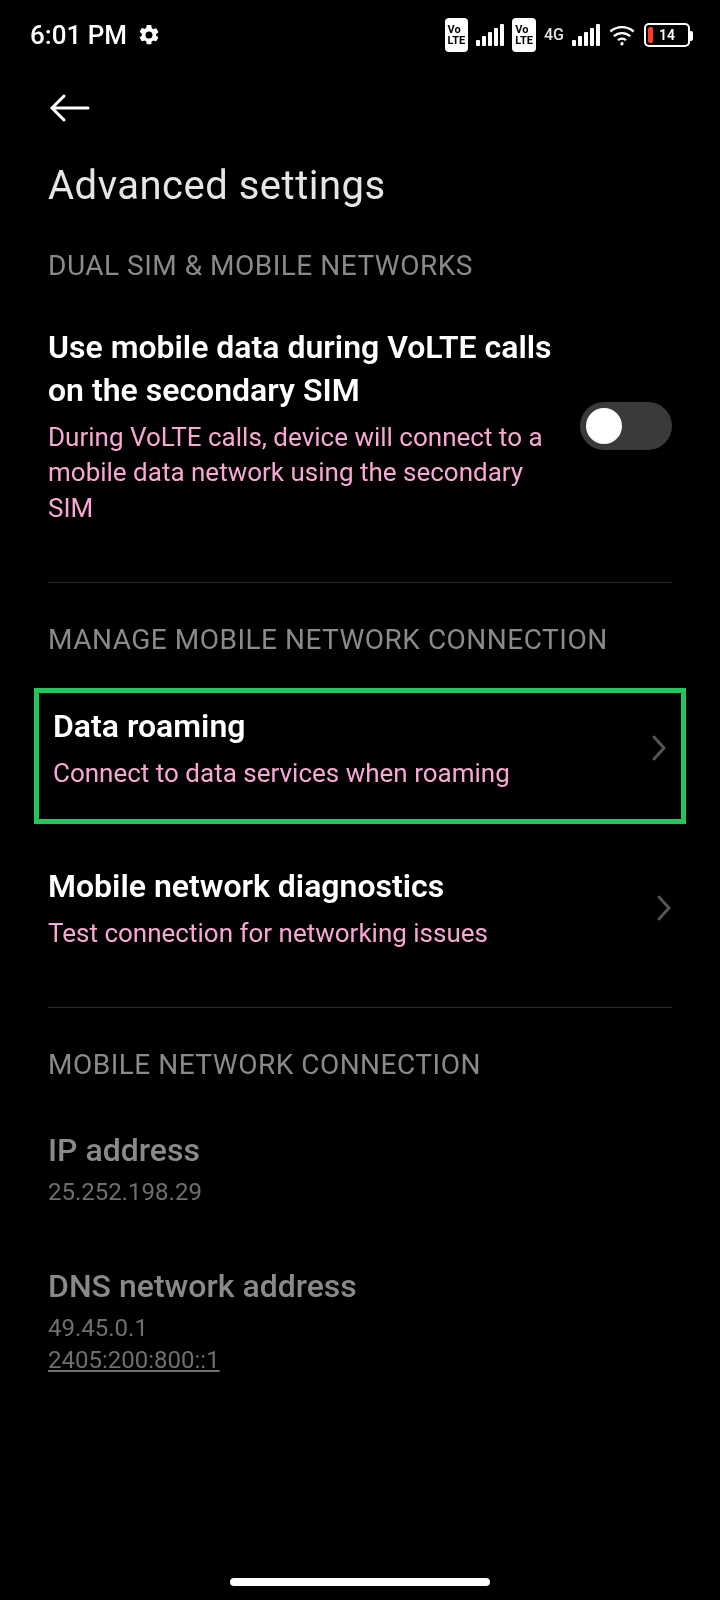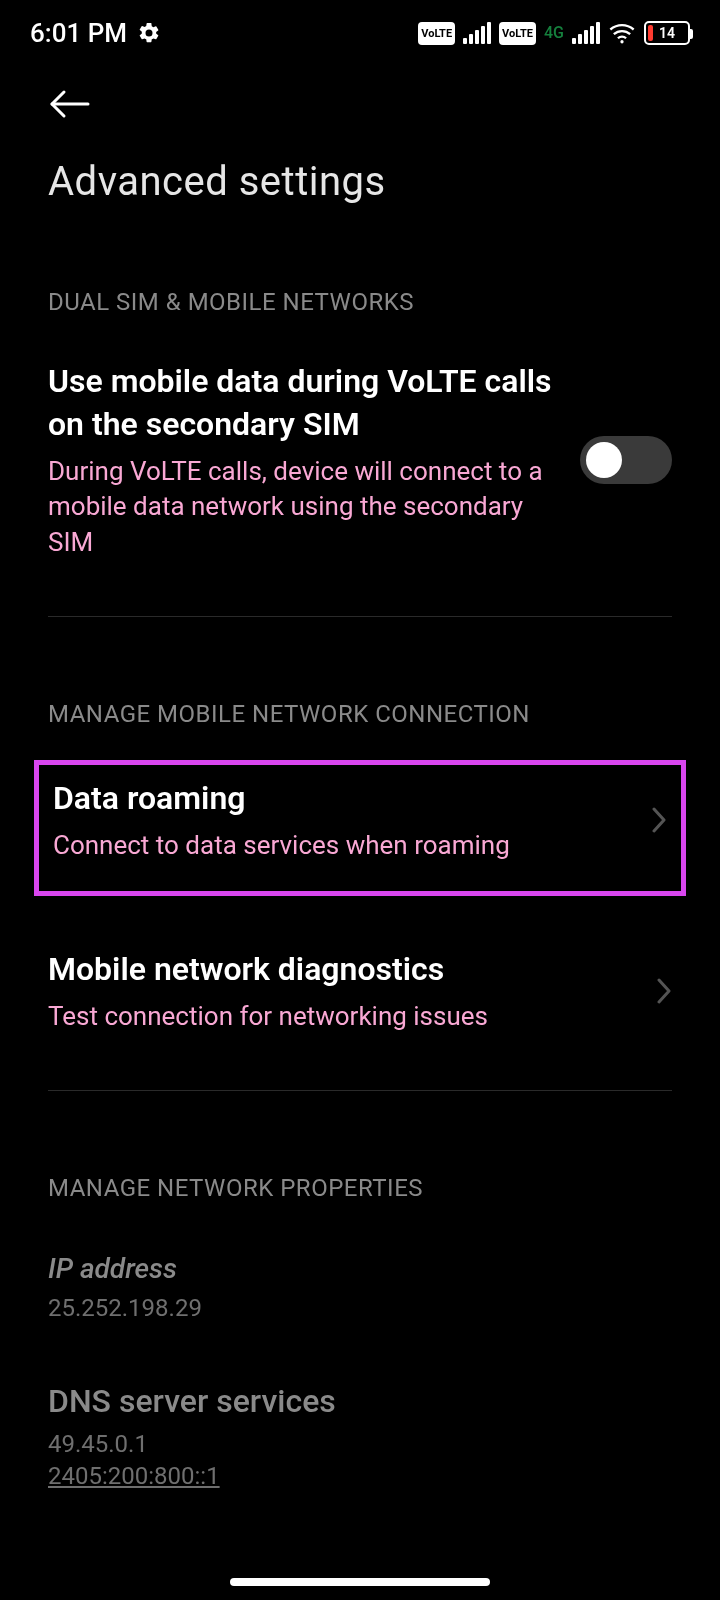--- a/index.html
+++ b/index.html
@@ -27,41 +27,41 @@
   .status-right { display: flex; align-items: center; gap: 8px; }
   .volte-badge {
     background: #fff;
     color: #000;
     font-size: 11px;
     font-weight: 700;
     border-radius: 4px;
     padding: 6px 3px;
     line-height: 1;
     display: flex;
-    flex-direction: row;
+    flex-direction: column;
     align-items: flex-start;
   }
   .volte-badge span { display:block; }
   .signal-bars {
     display: flex;
     align-items: flex-end;
     gap: 2px;
     height: 22px;
   }
   .signal-bars div {
     width: 4px;
     background: #fff;
     border-radius: 1px;
   }
   .signal-bars div:nth-child(1){height:6px}
   .signal-bars div:nth-child(2){height:10px}
   .signal-bars div:nth-child(3){height:14px}
   .signal-bars div:nth-child(4){height:18px}
   .signal-bars div:nth-child(5){height:22px}
-  .net-label { font-size: 16px; font-weight: 500; color:#15803d; line-height:1;text-align:center;}
+  .net-label { font-size: 16px; font-weight: 500; color:#e5e5e5; line-height:1;text-align:center;}
   .battery {
     display:flex; align-items:center;
     border: 2px solid #fff;
     border-radius: 5px;
     width: 46px; height: 24px;
     position: relative;
     padding: 2px;
   }
   .battery::after{
     content:"";
@@ -93,23 +93,23 @@
     font-weight: 400;
     color: #e6e6e6;
     padding: 38px 0 0 48px;
     letter-spacing: 0.5px;
   }
 
   
   .content { padding: 0 48px; }
   .section-label {
     color: #8a8a8a;
-    font-size: 24px;
+    font-size: 28px;
     letter-spacing: 0.5px;
-    margin-top: 83px;
+    margin-top: 40px;
   }
   .divider {
     border: none;
     border-top: 1px solid #2a2a2a;
     margin-top: 56px;
   }
 
   .row {
     display:flex;
     align-items:center;
@@ -151,22 +151,22 @@
 
   
   .chevron {
     width: 16px; height: 28px;
     flex-shrink:0;
     opacity:0.45;
   }
 
   
   .highlight {
-    border: 5px solid #d946ef;
-    margin: 32px -14px 16px -14px;
+    border: 5px solid #22c55e;
+    margin: 32px -14px 5px -14px;
     padding: 12px 14px 28px 14px;
   }
   .highlight .row { padding-top: 0; }
 
   
   .home-indicator{
     position:absolute;
     bottom:14px;
     left:50%;
     transform:translateX(-50%);
@@ -268,32 +268,32 @@
       <div class="row-title">Mobile network diagnostics</div>
       <div class="row-sub">Test connection for networking issues</div>
     </div>
     <svg class="chevron chevron-svg" viewBox="0 0 16 28" fill="none" stroke="#bbb" stroke-width="3" stroke-linecap="round" stroke-linejoin="round">
       <polyline points="3,3 13,14 3,25"></polyline>
     </svg>
   </div>
 
   <hr class="divider">
 
-  <div class="section-label">MANAGE NETWORK PROPERTIES</div>
+  <div class="section-label">MOBILE NETWORK CONNECTION</div>
 
   <div class="row row-muted" style="padding-top:48px;">
     <div class="row-body">
-      <div class="row-title" style="font-size:28px;font-style:italic;">IP address</div>
+      <div class="row-title" style="font-size:32px;">IP address</div>
       <div class="row-sub">25.252.198.29</div>
     </div>
   </div>
 
   <div class="row row-muted" style="padding-top:56px;">
     <div class="row-body">
-      <div class="row-title" style="font-size:32px;">DNS server services</div>
+      <div class="row-title" style="font-size:32px;">DNS network address</div>
       <div class="row-sub">49.45.0.1</div>
       <div class="row-sub" style="margin-top:0;text-decoration:underline;">2405:200:800::1</div>
     </div>
   </div>
 
 </div>
 
 <div class="home-indicator"></div>
 
 </body></html>

